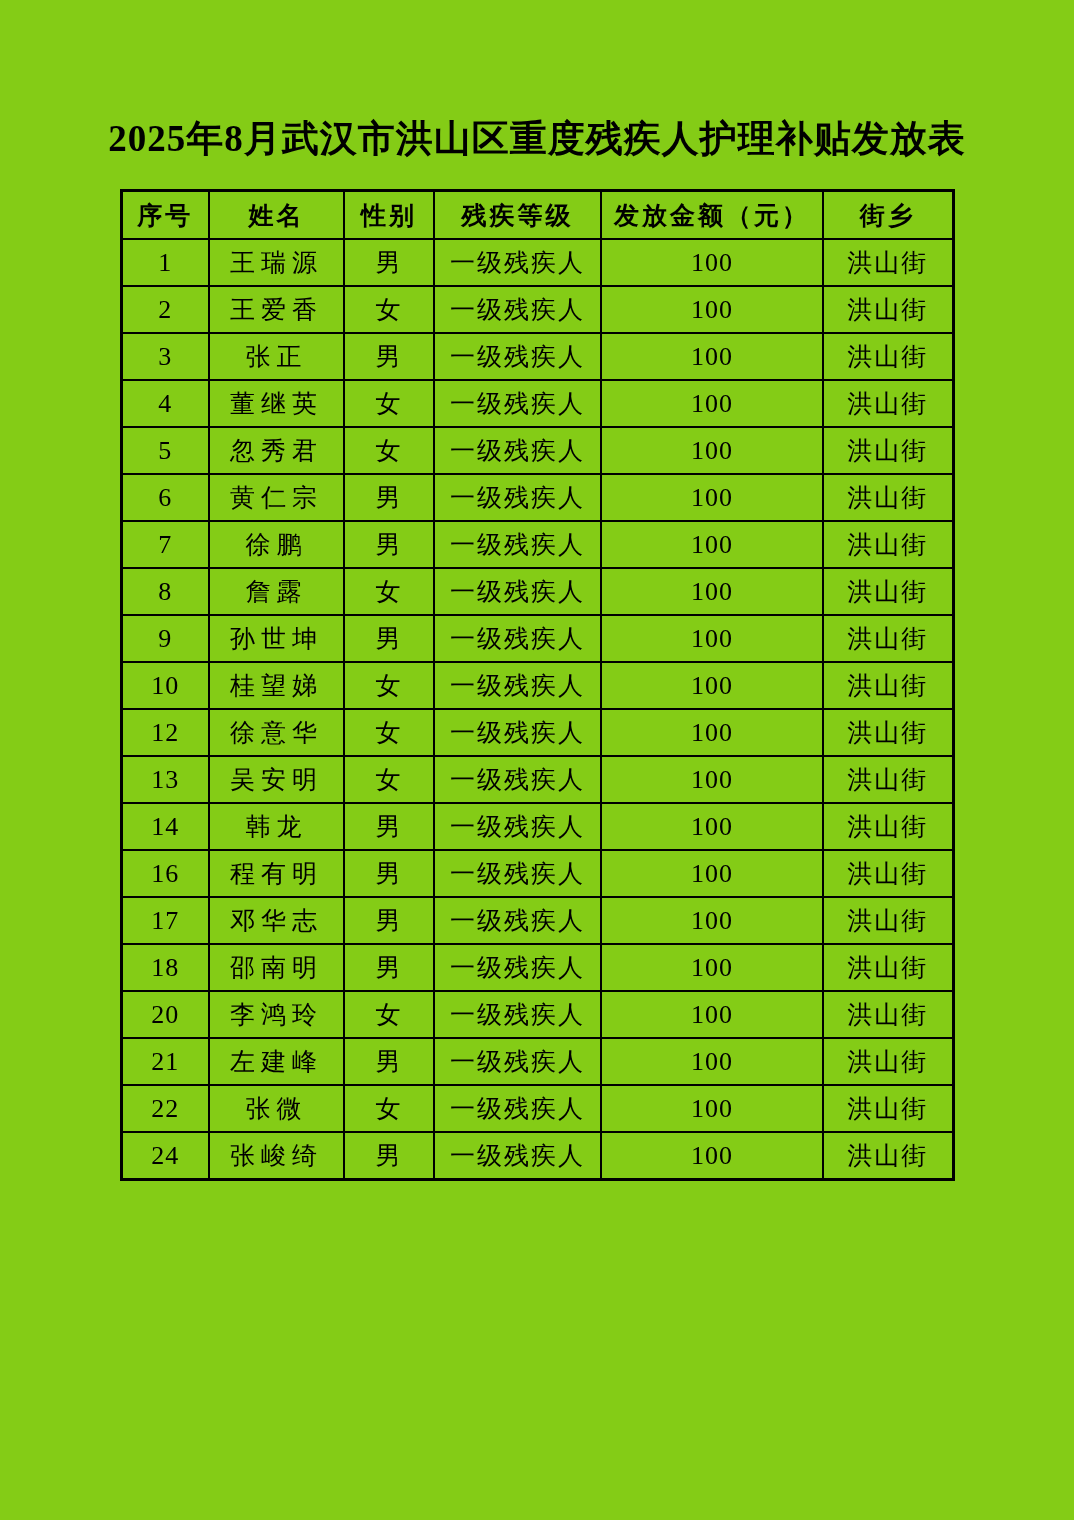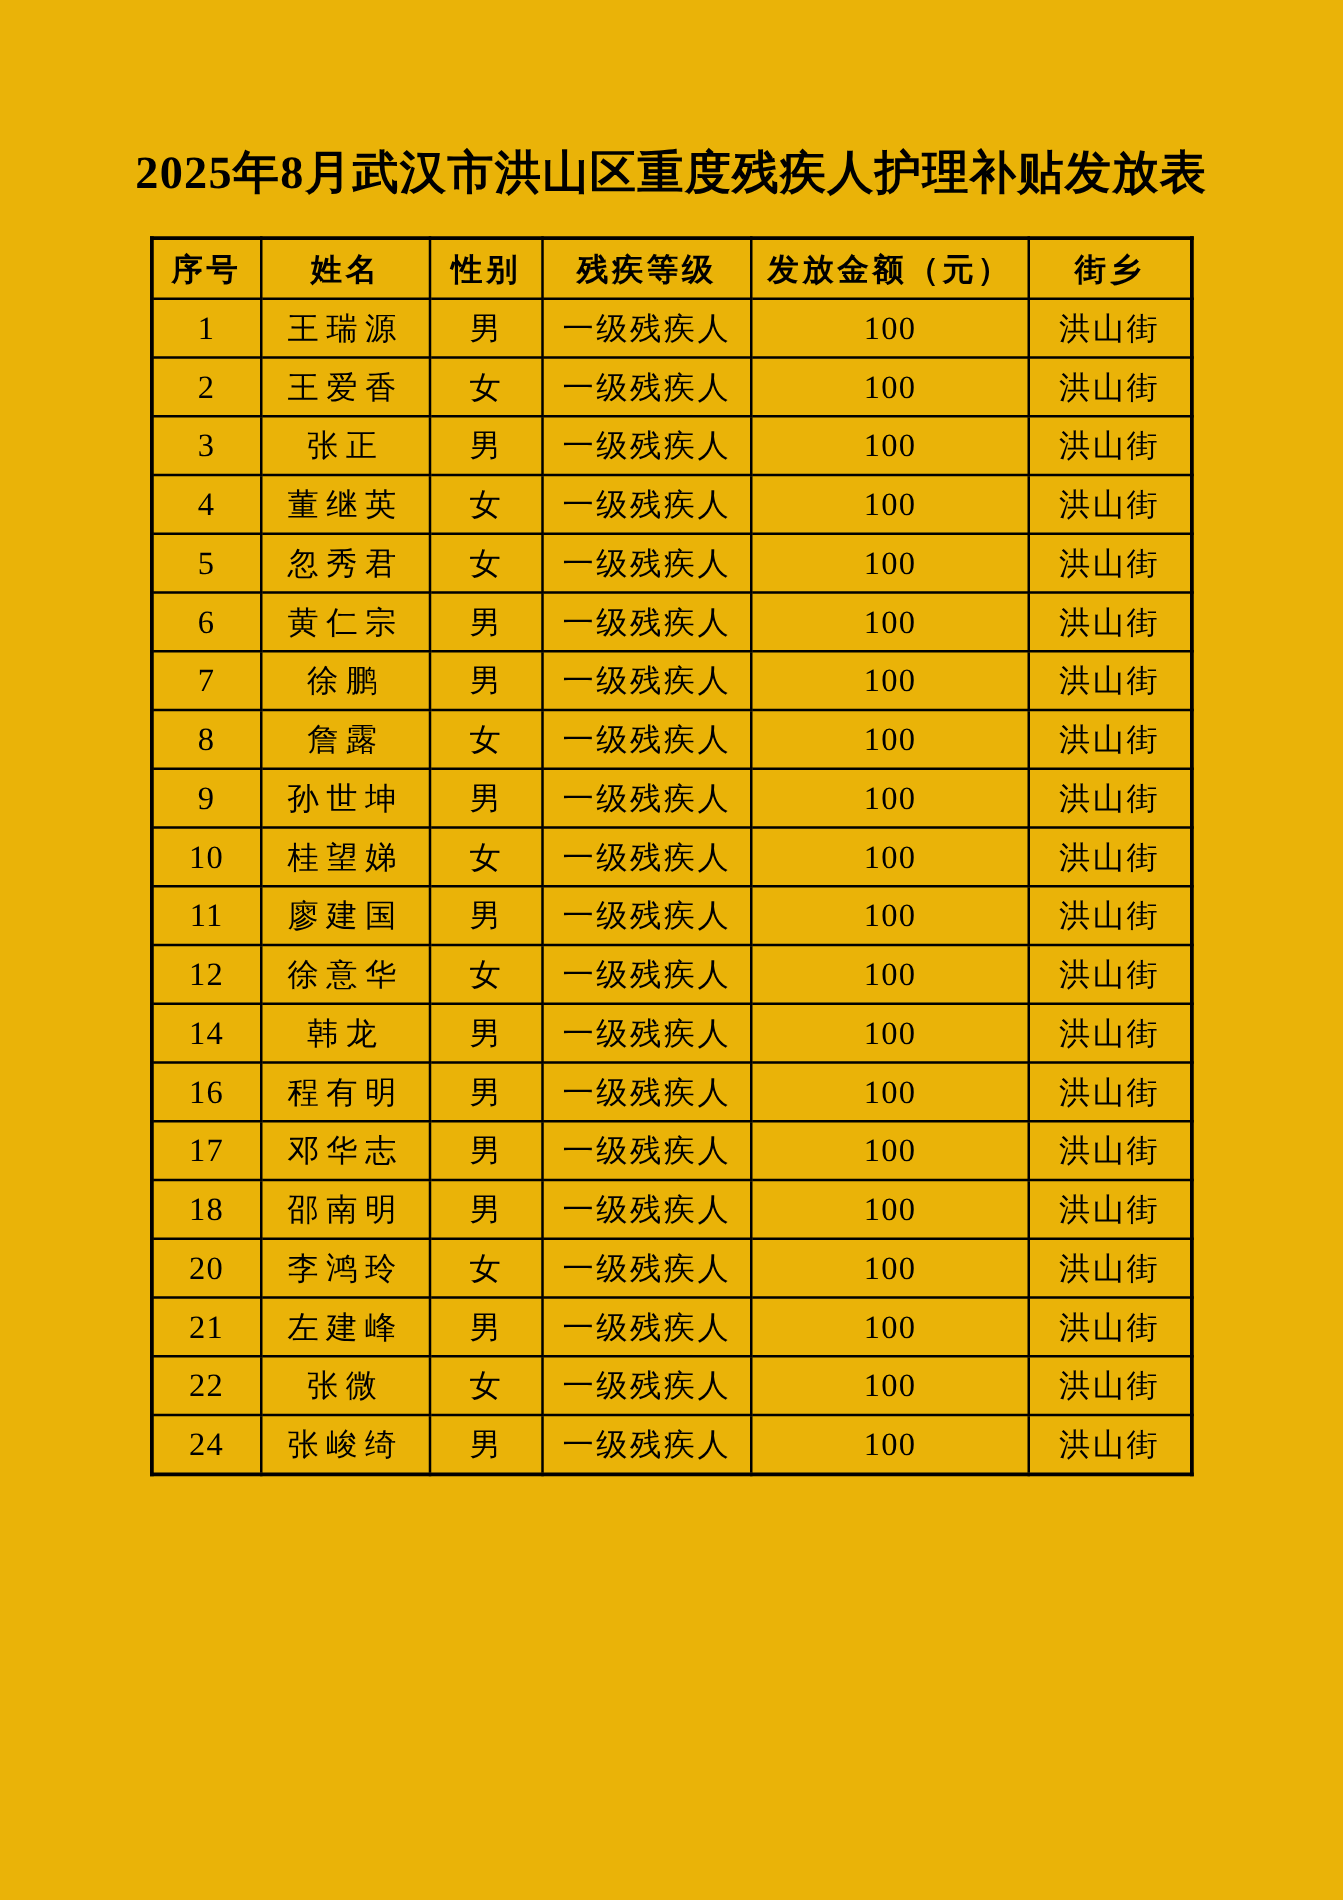--- a/index.html
+++ b/index.html
@@ -4,21 +4,21 @@
 <style>
   html, body {
     margin: 0;
     padding: 0;
     background: #ffffff;
   }
   .page {
     position: relative;
     width: 1074px;
     height: 1520px;
-    background: #eab308;
+    background: #84cc16;
     color: #000000;
     font-family: "Liberation Serif", "DejaVu Serif", serif;
     box-sizing: border-box;
     padding-top: 116px;
     overflow: hidden;
   }
   .doc-title {
     margin: 0;
     text-align: center;
     font-size: 37px;
@@ -172,36 +172,36 @@
       </tr>
         <tr>
         <td class="cell-no">10</td>
         <td class="cell-name">桂望娣</td>
         <td class="cell-gender">女</td>
         <td class="cell-level">一级残疾人</td>
         <td class="cell-amount">100</td>
         <td class="cell-street">洪山街</td>
       </tr>
         <tr>
-        <td class="cell-no">11</td>
-        <td class="cell-name">廖建国</td>
-        <td class="cell-gender">男</td>
-        <td class="cell-level">一级残疾人</td>
-        <td class="cell-amount">100</td>
-        <td class="cell-street">洪山街</td>
-      </tr>
-        <tr>
         <td class="cell-no">12</td>
         <td class="cell-name">徐意华</td>
         <td class="cell-gender">女</td>
         <td class="cell-level">一级残疾人</td>
         <td class="cell-amount">100</td>
         <td class="cell-street">洪山街</td>
       </tr>
         <tr>
+        <td class="cell-no">13</td>
+        <td class="cell-name">吴安明</td>
+        <td class="cell-gender">女</td>
+        <td class="cell-level">一级残疾人</td>
+        <td class="cell-amount">100</td>
+        <td class="cell-street">洪山街</td>
+      </tr>
+        <tr>
         <td class="cell-no">14</td>
         <td class="cell-name">韩龙</td>
         <td class="cell-gender">男</td>
         <td class="cell-level">一级残疾人</td>
         <td class="cell-amount">100</td>
         <td class="cell-street">洪山街</td>
       </tr>
         <tr>
         <td class="cell-no">16</td>
         <td class="cell-name">程有明</td>

